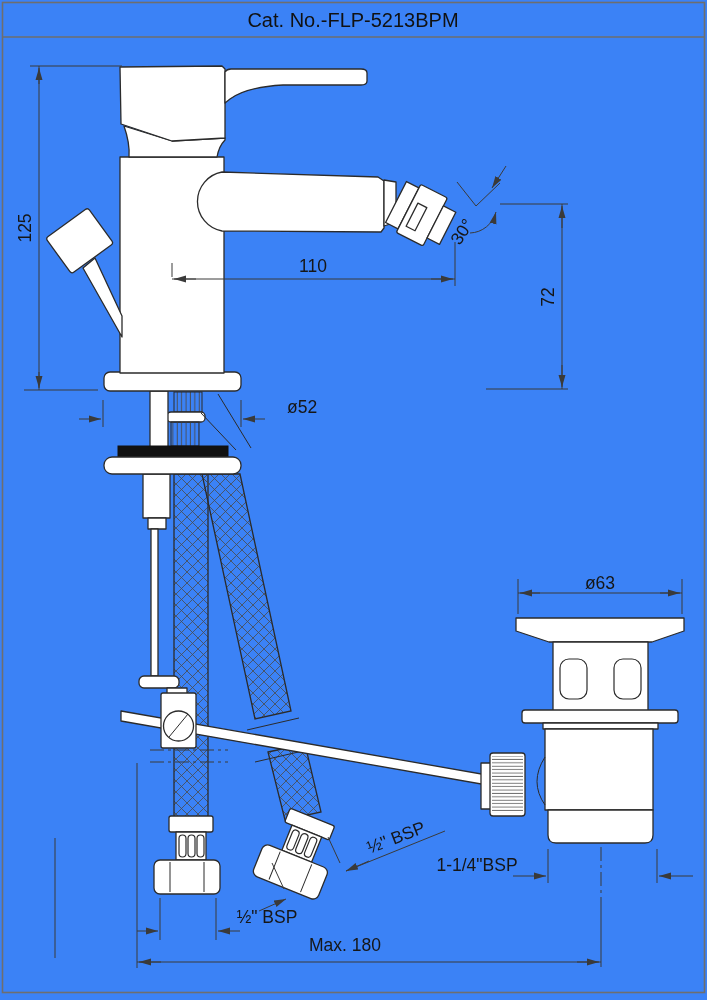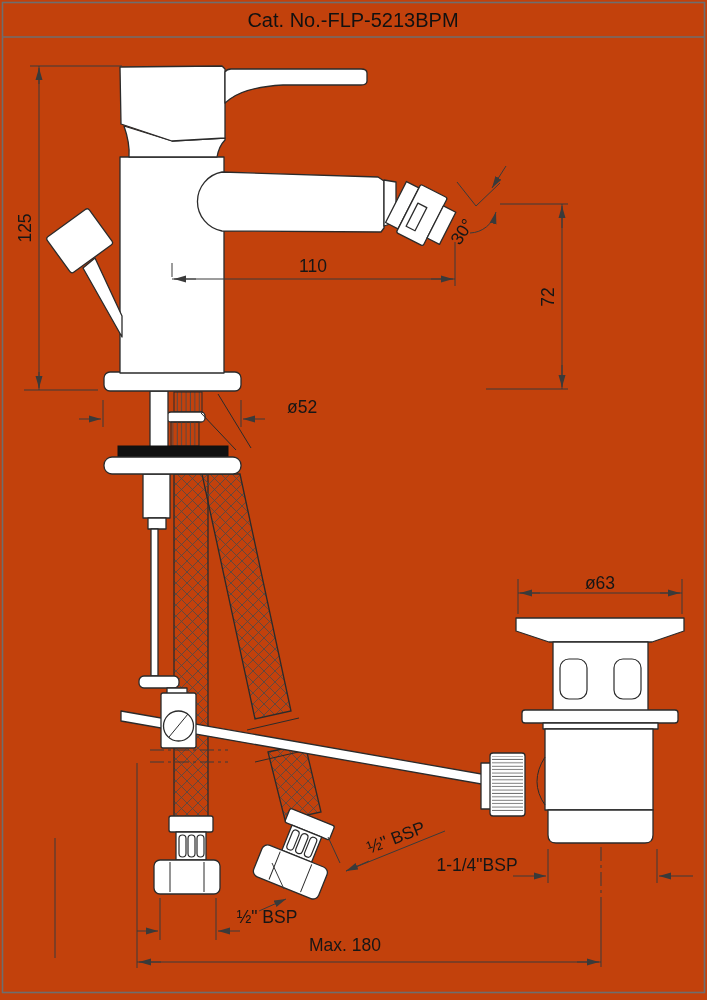--- a/index.html
+++ b/index.html
@@ -1,16 +1,16 @@
 <!DOCTYPE html>
 <html><head>
 <meta charset="utf-8">
 <style>
   html,body{margin:0;padding:0;background:#e8e8e8;}
-  .sheet{width:707px;height:1000px;background:#c2410c;position:relative;margin:0 auto;}
+  .sheet{width:707px;height:1000px;background:#3b82f6;position:relative;margin:0 auto;}
   svg{display:block;}
   .fw{fill:#ffffff;stroke:#2b2b2b;stroke-width:1.3;stroke-linejoin:round;}
   .thin{fill:none;stroke:#2b2b2b;stroke-width:1;}
   .dim{fill:none;stroke:#3a3a3a;stroke-width:1;}
   .cl{fill:none;stroke:#3a3a3a;stroke-width:1;stroke-dasharray:14 4 3 4;}
   .dimtxt{font:17.5px "Liberation Sans", sans-serif;fill:#161616;}
   .titletxt{font:20px "Liberation Sans", sans-serif;fill:#111;}
   .slot{fill:#fff;stroke:#2b2b2b;stroke-width:1.2;}
 </style>
 </head>

